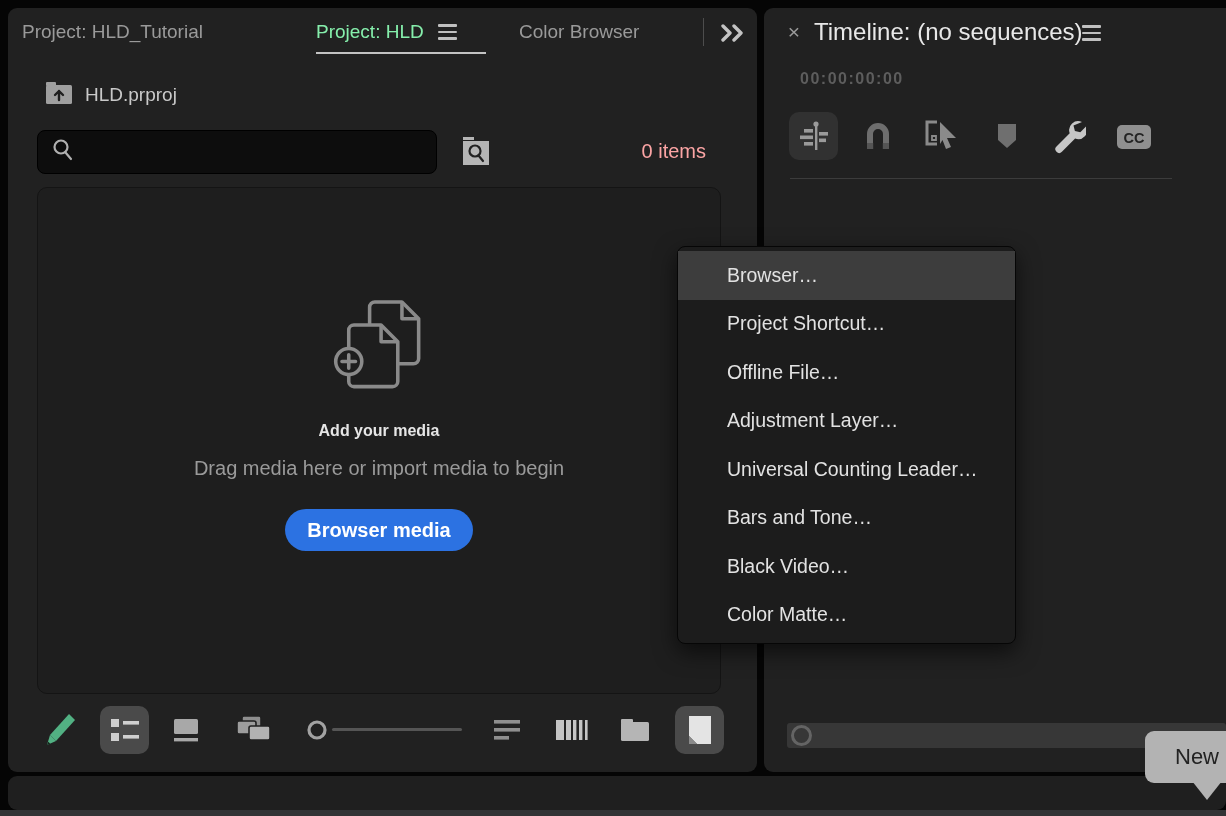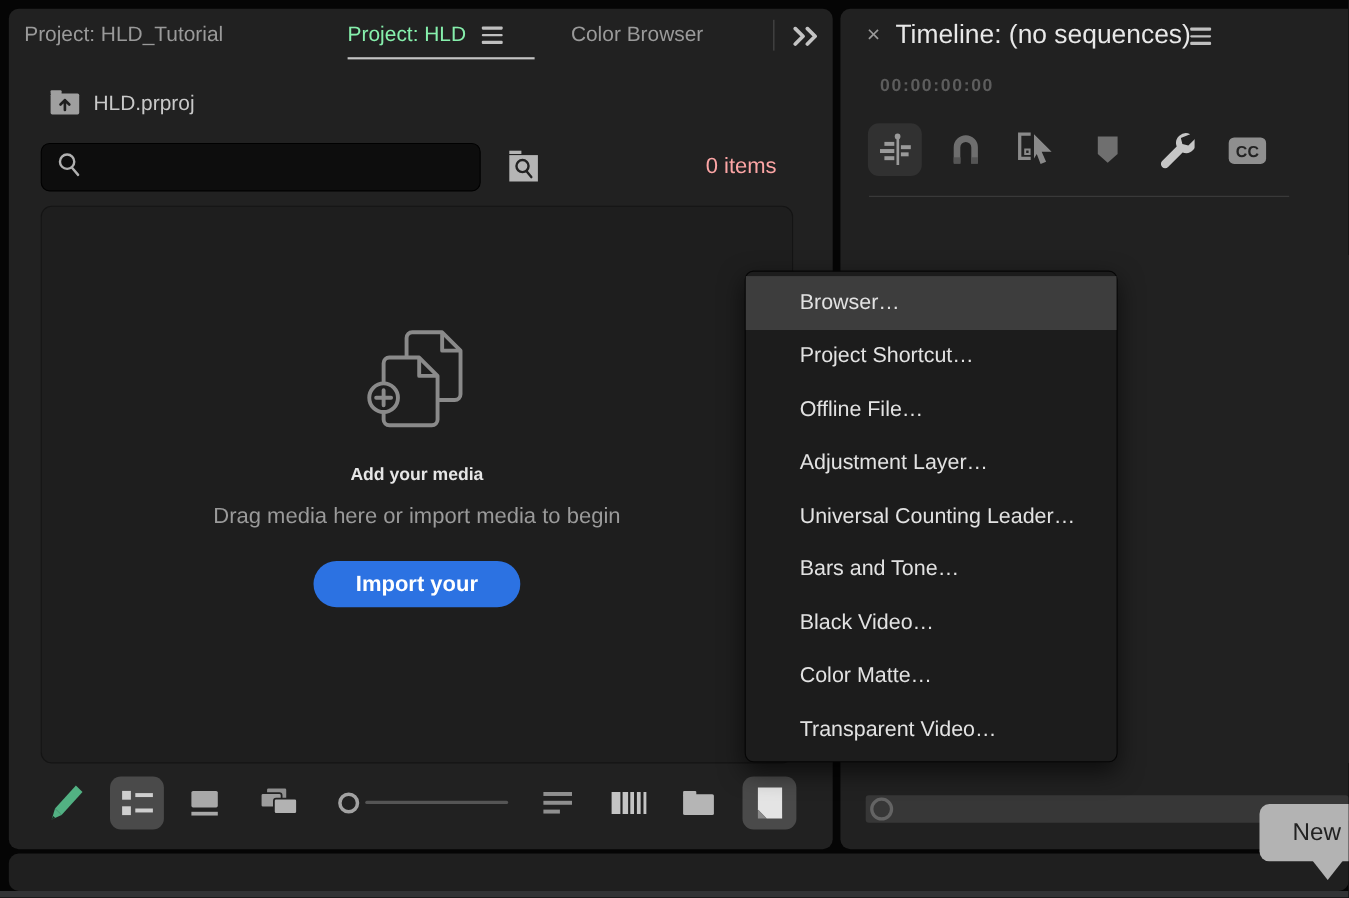--- a/index.html
+++ b/index.html
@@ -160,21 +160,21 @@
           <path d="M77 2 v16 h16"></path>
           <path d="M31 24 h26 l16 16 v38 a5 5 0 0 1 -5 5 h-37 a5 5 0 0 1 -5 -5 v-49 a5 5 0 0 1 5 -5 z" fill="#1e1e1e"></path>
           <path d="M57 24 v16 h16"></path>
           <circle cx="26" cy="59" r="12.5" fill="#1e1e1e"></circle>
           <path d="M26 52.5 v13 M19.5 59 h13" stroke-linecap="round"></path>
         </g>
       </svg>
     </div>
     <div id="empty-title">Add your media</div>
     <div id="empty-subtitle">Drag media here or import media to begin</div>
-    <div><span id="import-btn">Import your</span></div>
+    <div><span id="import-btn">Browser media</span></div>
   </div>
 
   <div class="tool-btn" id="writable-pencil">
     <svg width="32" height="40" viewBox="0 0 32 40">
       <path d="M24 3 l6 6 -19 21 -6 -6 z" fill="#52b183"></path>
       <path d="M5 24 l6 6 -9 4 z" fill="#52b183"></path>
       <path d="M2 34 l3.2 -1.3 -1.9 -1.9 z" fill="#15241c"></path>
     </svg>
   </div>
   <div class="tool-btn raised" id="list-view-btn">
@@ -298,18 +298,17 @@
 
 <div class="abs" id="context-menu">
   <div class="menu-item highlighted">Browser…</div>
   <div class="menu-item">Project Shortcut…</div>
   <div class="menu-item">Offline File…</div>
   <div class="menu-item">Adjustment Layer…</div>
   <div class="menu-item">Universal Counting Leader…</div>
   <div class="menu-item">Bars and Tone…</div>
   <div class="menu-item">Black Video…</div>
   <div class="menu-item">Color Matte…</div>
-  <div class="menu-item">Transparent Video…</div>
 </div>
 
 <div class="abs" id="tooltip-new">
   <span>New</span>
 </div>
 
 </body></html>

